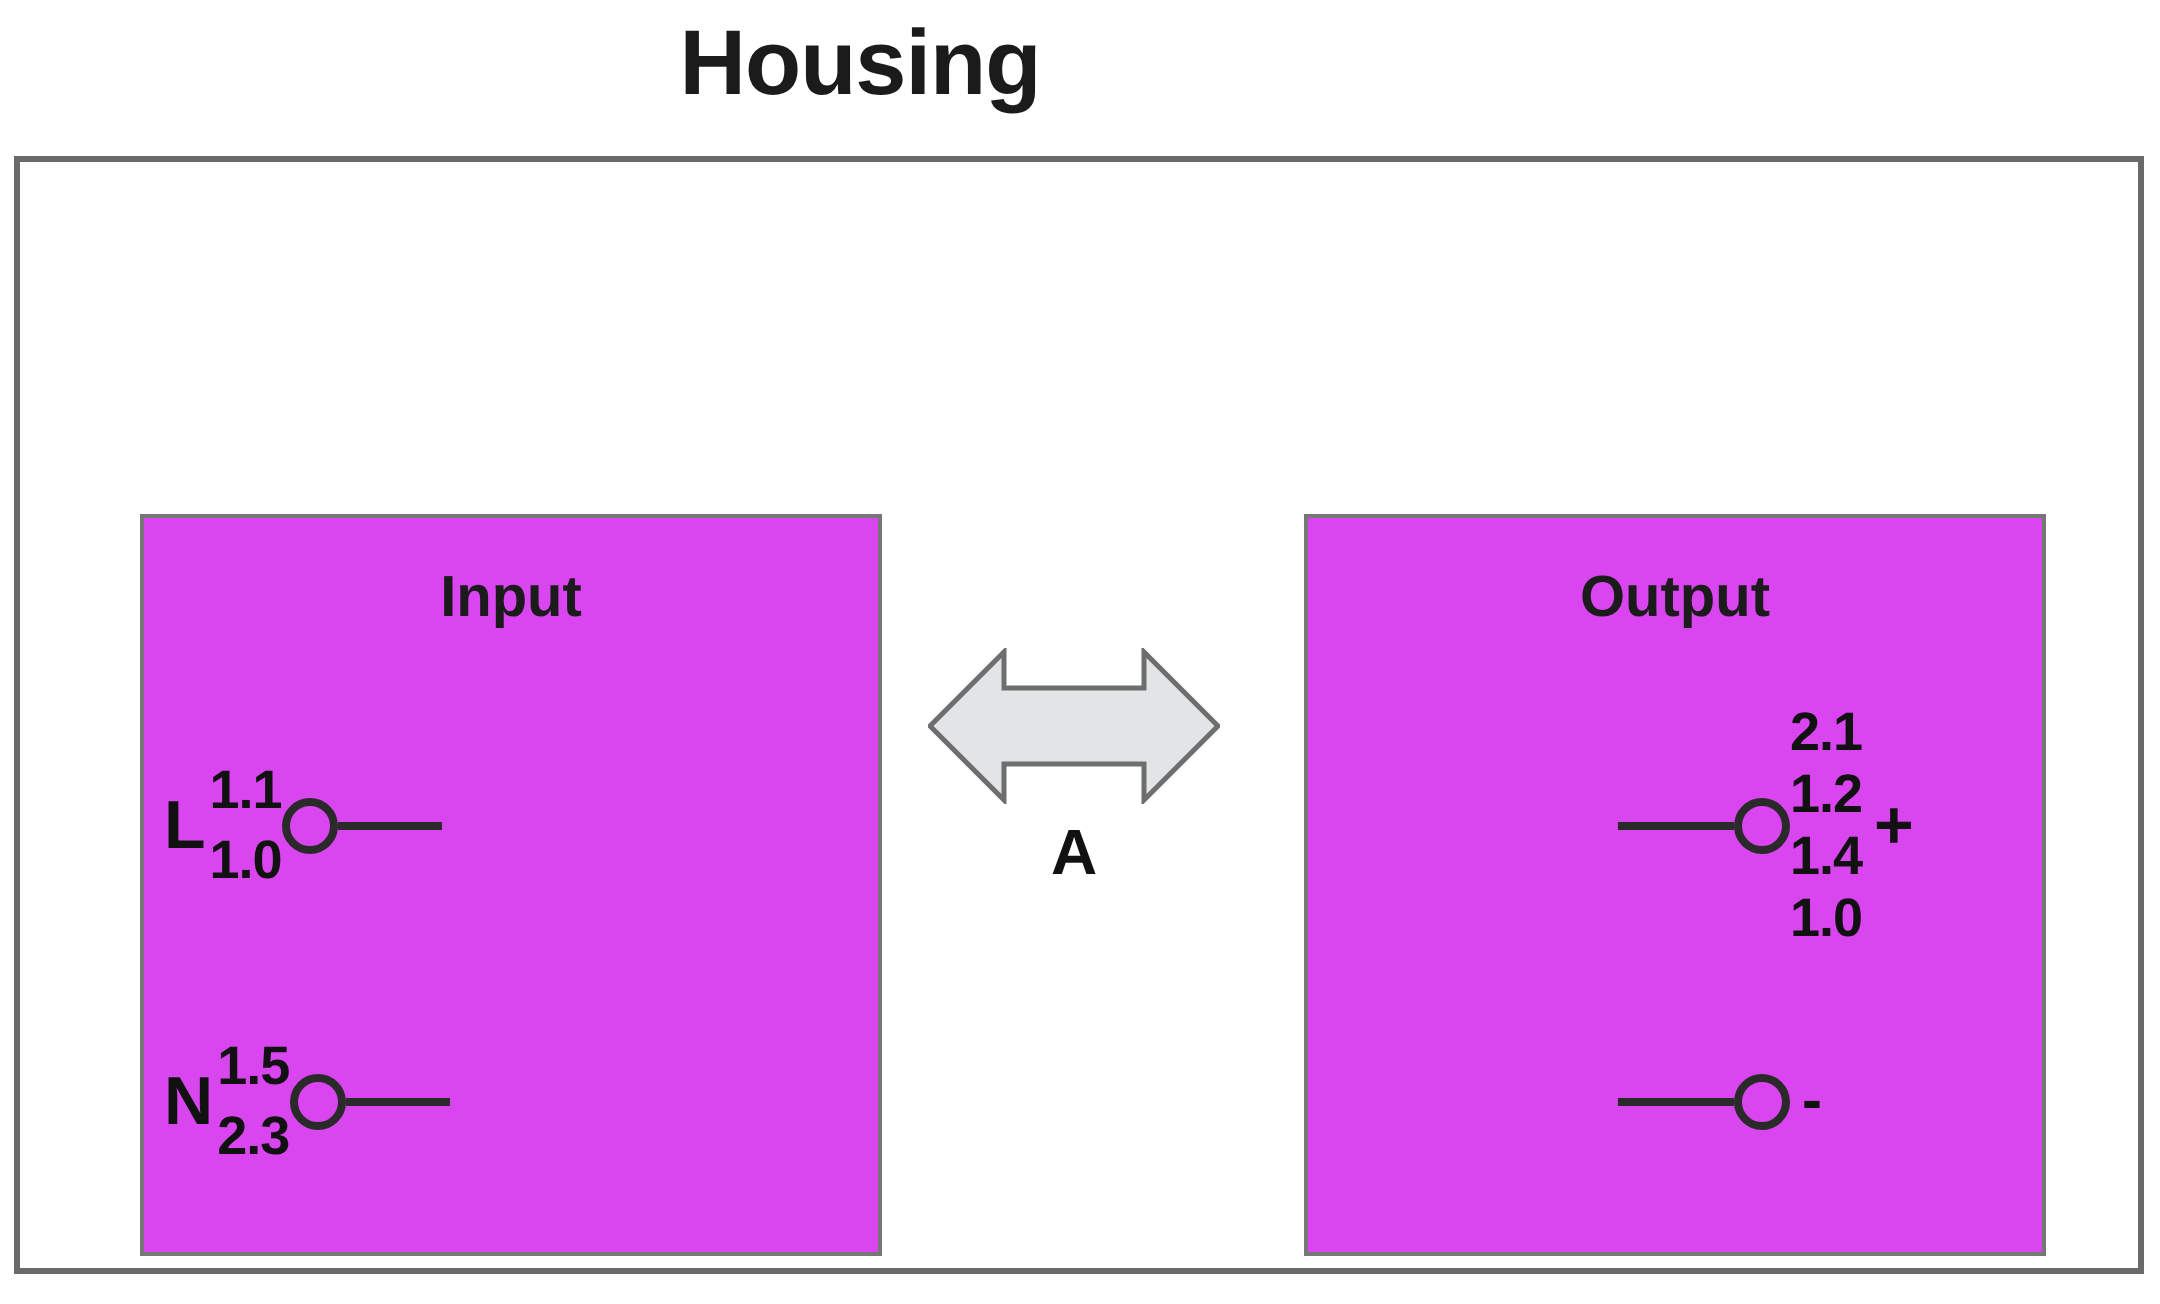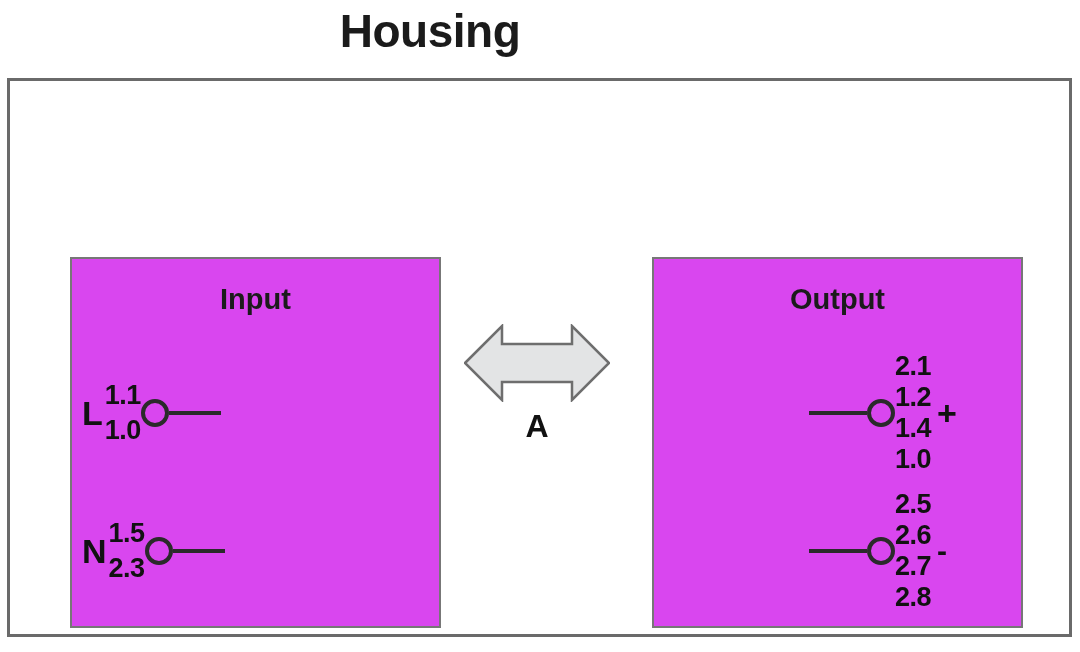--- a/index.html
+++ b/index.html
@@ -215,26 +215,20 @@
         <span class="pin">1.0</span>
       </span>
       <span class="polarity plus">+</span>
     </div>
 
     <div class="terminal-row out-row" id="output-terminal-minus">
       <span class="term-group">
         <span class="lead lead-out"></span>
         <span class="terminal-dot"></span>
       </span>
-      <span class="pin-stack four">
-        <span class="pin">2.5</span>
-        <span class="pin">2.6</span>
-        <span class="pin">2.7</span>
-        <span class="pin">2.8</span>
-      </span>
       <span class="polarity minus">-</span>
     </div>
   </div>
 </div>
 
 <svg id="transfer-arrow" viewBox="0 0 146 78">
   <polygon points="1,39 38,2 38,20 108,20 108,2 145,39 108,76 108,58 38,58 38,76" fill="#e3e4e5" stroke="#6e6e6e" stroke-width="2.5" stroke-linejoin="miter"></polygon>
 </svg>
 
 <div id="arrow-label">A</div>

